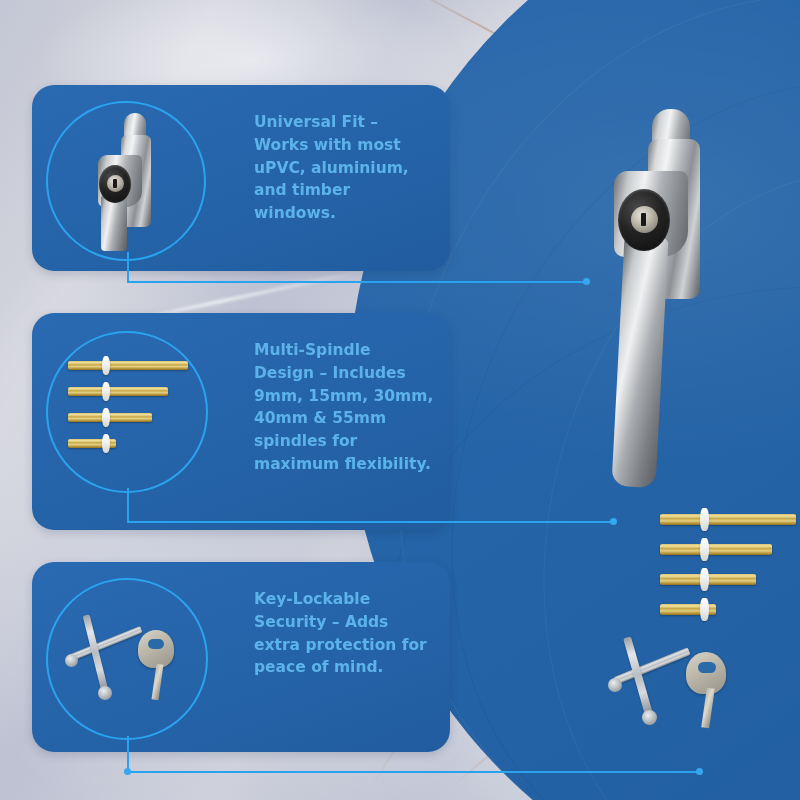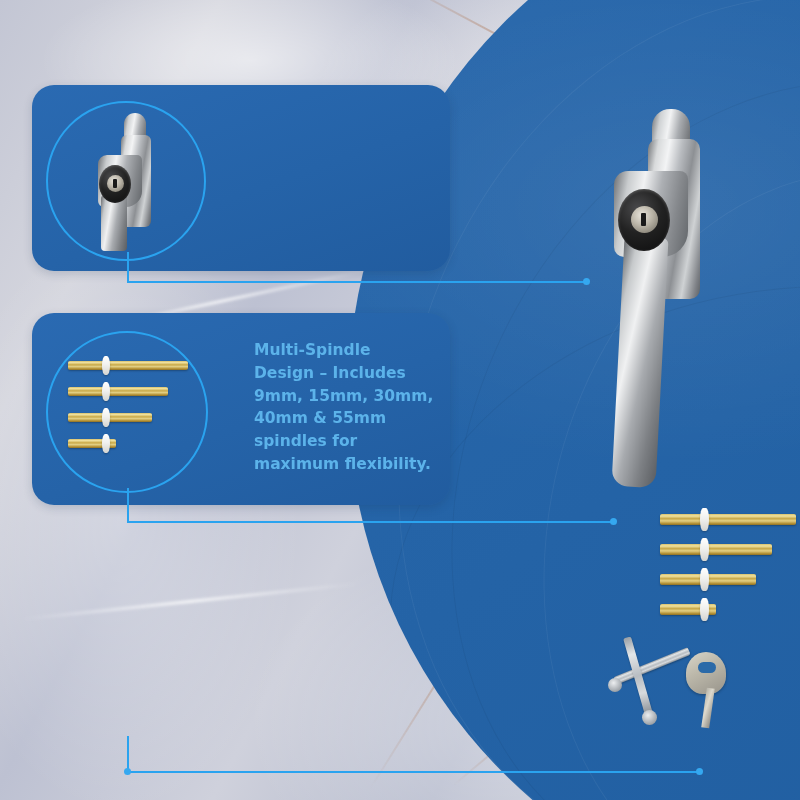--- a/index.html
+++ b/index.html
@@ -36,21 +36,21 @@
 
   
   .title{position:absolute;left:38px;top:14px;font-size:30px;font-weight:bold;
     color:#17508f;letter-spacing:.2px;}
 
   
   .card{position:absolute;left:32px;width:418px;border-radius:22px;
     background:linear-gradient(160deg,#2a6ab2 0%,#2563a8 55%,#215c9f 100%);
     box-shadow:0 3px 10px rgba(20,45,80,.18);}
   .card.c1{top:85px;height:186px;}
-  .card.c2{top:313px;height:192px;}
+  .card.c2{top:313px;height:217px;}
   .card.c3{top:562px;height:190px;}
 
   .ring{position:absolute;border-radius:50%;border:2px solid #2aa3ef;
     left:14px;}
   .ring.r1{top:16px;width:156px;height:156px;}
   .ring.r2{top:18px;width:158px;height:158px;}
   .ring.r3{top:16px;width:158px;height:158px;}
 
   .cardtext{position:absolute;left:222px;right:16px;color:#5cb3ea;
     font-size:15.5px;font-weight:bold;line-height:1.47;}
@@ -164,37 +164,51 @@
     <div style="position:absolute;left:62px;top:28px;width:80px;height:138px;">
       <div class="hl-neck" style="left:30px;top:0px;width:22px;height:40px;border-radius:11px 11px 3px 3px;"></div>
       <div class="hl-base" style="left:27px;top:22px;width:30px;height:92px;border-radius:6px;"></div>
       <div class="hl-arm" style="left:4px;top:42px;width:44px;height:52px;border-radius:9px 5px 16px 6px;
            background:linear-gradient(100deg,#6a6d71 0%,#c9ccce 18%,#f1f2f3 36%,#adb0b4 56%,#85888c 78%,#62666a 100%);"></div>
       <div class="hl-lever" style="left:7px;top:82px;width:26px;height:56px;border-radius:4px;"></div>
       <div class="lockface" style="left:5px;top:52px;width:32px;height:38px;"></div>
       <div class="lockring" style="left:13px;top:62px;width:17px;height:17px;"></div>
       <div class="lockslot" style="left:19px;top:66px;width:4px;height:9px;"></div>
     </div>
+    <div class="cardtext">Universal Fit – Works with most uPVC, aluminium, and timber windows.</div>
   </div>
 
   <div class="card c2">
     <div class="ring r2"></div>
     <div style="position:absolute;left:36px;top:46px;width:130px;height:102px;">
       <div class="spindle" style="left:0px;top:2px;width:120px;height:9px;"></div>
       <div class="collar" style="left:34px;top:-3px;width:8px;height:19px;"></div>
       <div class="spindle" style="left:0px;top:28px;width:100px;height:9px;"></div>
       <div class="collar" style="left:34px;top:23px;width:8px;height:19px;"></div>
       <div class="spindle" style="left:0px;top:54px;width:84px;height:9px;"></div>
       <div class="collar" style="left:34px;top:49px;width:8px;height:19px;"></div>
       <div class="spindle" style="left:0px;top:80px;width:48px;height:9px;"></div>
       <div class="collar" style="left:34px;top:75px;width:8px;height:19px;"></div>
     </div>
     <div class="cardtext">Multi-Spindle Design – Includes 9mm, 15mm, 30mm, 40mm &amp; 55mm spindles for maximum flexibility.</div>
   </div>
 
+  <div class="card c3">
+    <div class="ring r3"></div>
+    <div style="position:absolute;left:36px;top:40px;width:122px;height:106px;">
+      <div class="screw" style="left:0px;top:38px;width:76px;height:7px;transform:rotate(-22deg);"></div>
+      <div class="screwhead" style="left:-3px;top:52px;width:13px;height:13px;"></div>
+      <div class="screw" style="left:24px;top:12px;width:7px;height:78px;transform:rotate(-14deg);"></div>
+      <div class="screwhead" style="left:30px;top:84px;width:14px;height:14px;"></div>
+      <div class="keybow" style="left:70px;top:28px;width:36px;height:38px;"></div>
+      <div class="keyhole" style="left:80px;top:37px;width:16px;height:10px;border-radius:5px;"></div>
+      <div class="keyblade" style="left:86px;top:62px;width:7px;height:36px;transform:rotate(8deg);"></div>
+    </div>
+    <div class="cardtext">Key-Lockable Security – Adds extra protection for peace of mind.</div>
+  </div>
 
   <div class="conn">
     <div class="v" style="left:127px;top:252px;height:30px;"></div>
     <div class="h" style="left:127px;top:281px;width:459px;"></div>
     <div class="dot" style="left:583px;top:278px;"></div>
   </div>
 
   <div class="conn">
     <div class="v" style="left:127px;top:488px;height:34px;"></div>
     <div class="h" style="left:127px;top:521px;width:486px;"></div>

